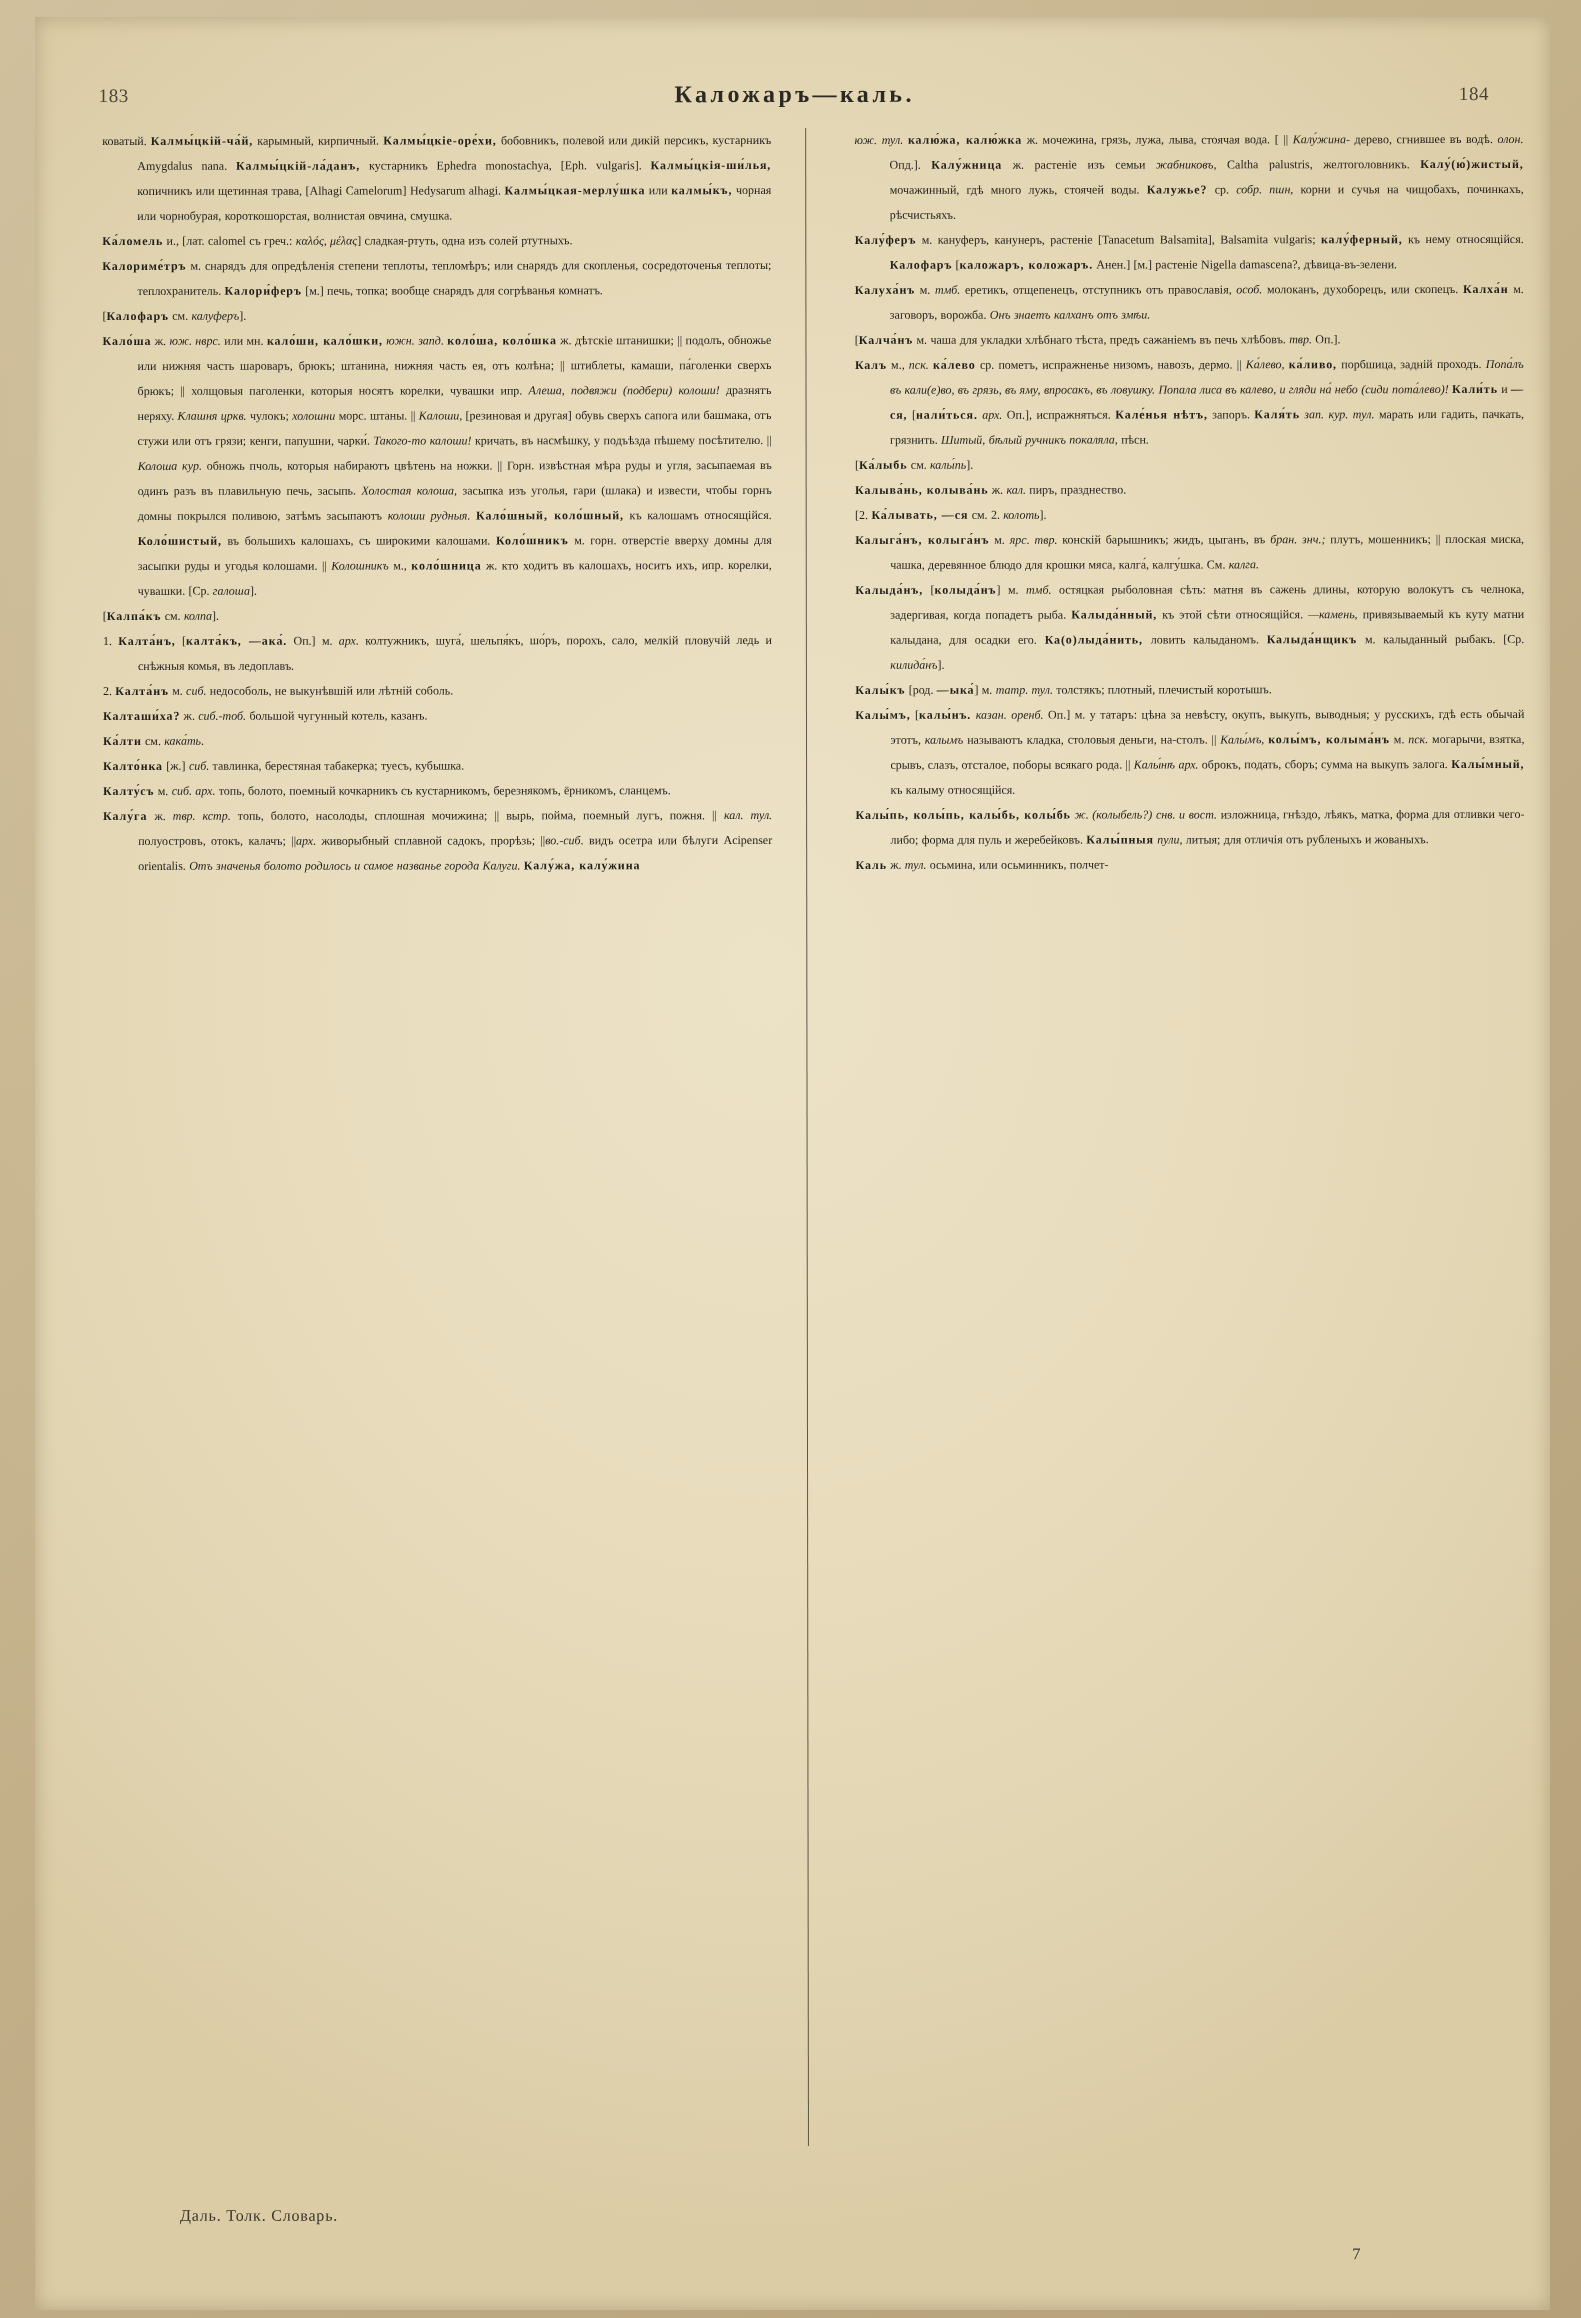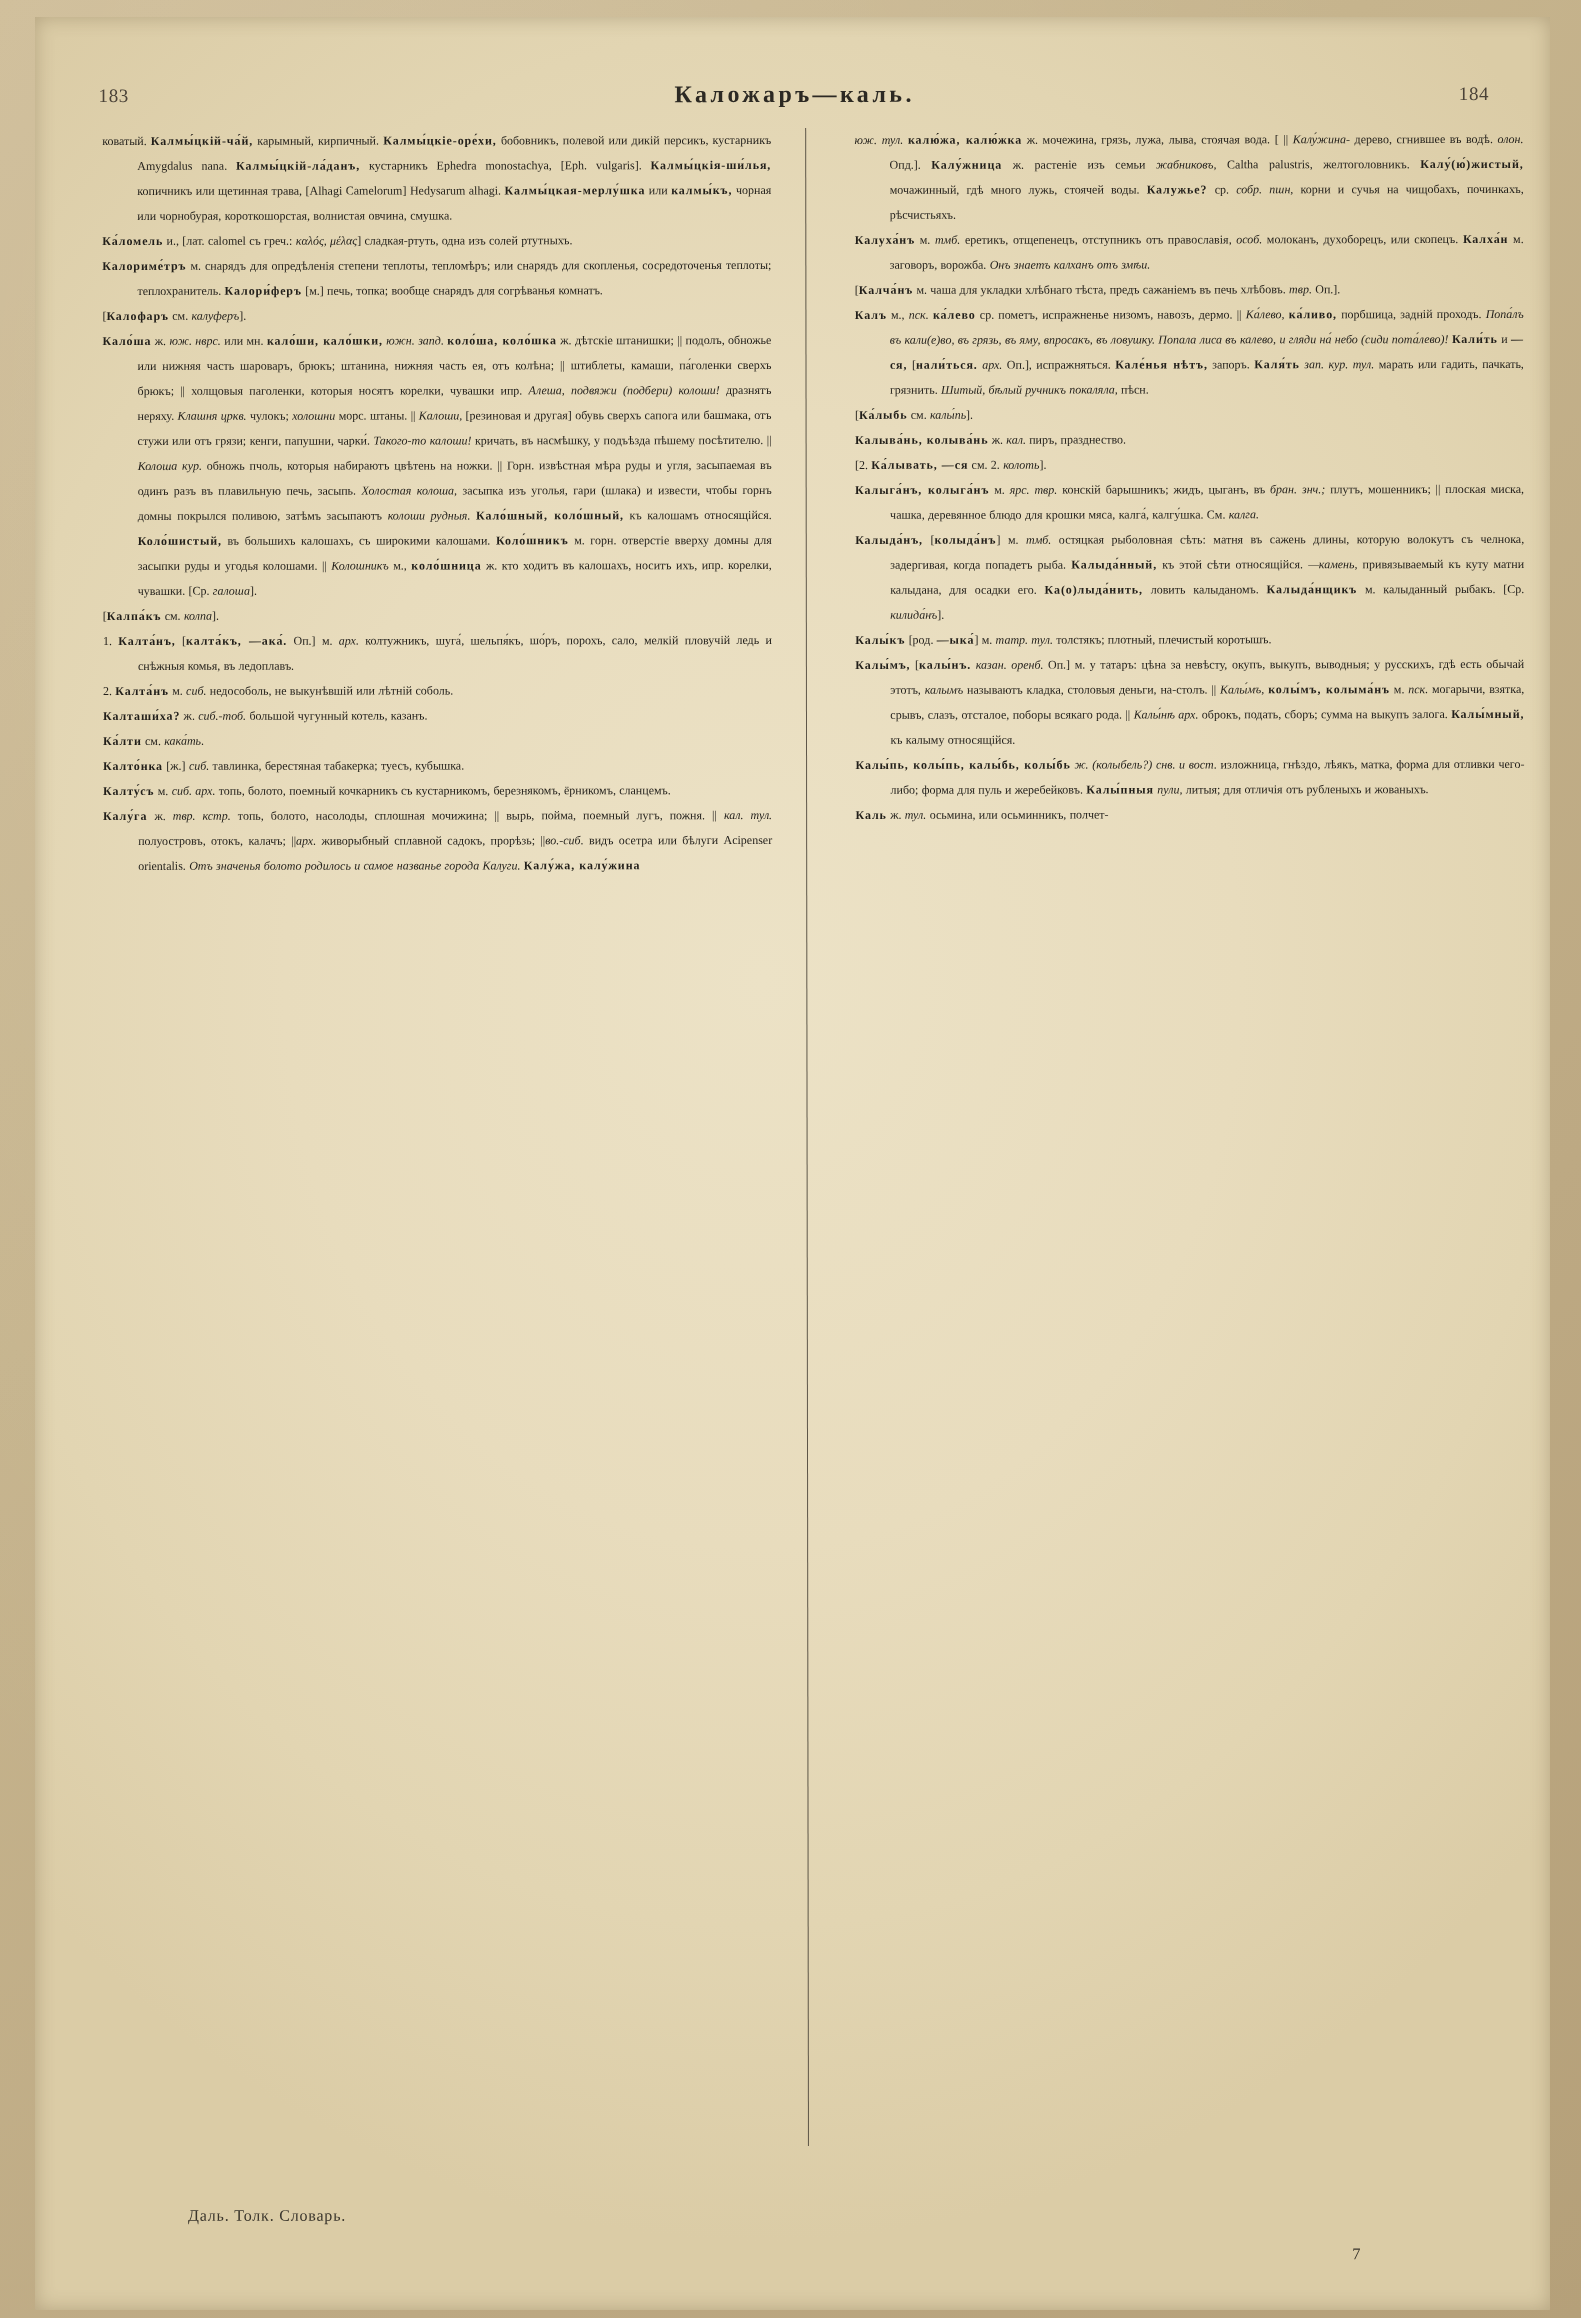--- a/index.html
+++ b/index.html
@@ -141,21 +141,21 @@
     font-weight: bold;
     letter-spacing: 0.9px;
   }
   i, .it {
     font-style: italic;
   }
 
   
   #imprint {
     position: absolute;
-    left: 150px;
+    left: 142px;
     top: 2189px;
     font-size: 16px;
     letter-spacing: 0.8px;
     color: #3a352c;
   }
   #signature {
     position: absolute;
     left: 1314px;
     top: 2228px;
     font-size: 16.4px;
@@ -194,20 +194,21 @@
           <p class="entry">2. <b>Калта́нъ</b> м. <i>сиб.</i> недособоль, не выкунѣвшiй или лѣтнiй соболь.</p>
           <p class="entry"><b>Калташи́ха?</b> ж. <i>сиб.-тоб.</i> большой чугунный котель, казанъ.</p>
           <p class="entry"><b>Ка́лти</b> см. <i>кака́ть</i>.</p>
           <p class="entry"><b>Калто́нка</b> [ж.] <i>сиб.</i> тавлинка, берестяная табакерка; туесъ, кубышка.</p>
           <p class="entry"><b>Калту́съ</b> м. <i>сиб. арх.</i> топь, болото, поемный кочкарникъ съ кустарникомъ, березнякомъ, ёрникомъ, сланцемъ.</p>
           <p class="entry"><b>Калу́га</b> ж. <i>твр. кстр.</i> топь, болото, насолоды, сплошная мочижина; || вырь, пойма, поемный лугъ, пожня. || <i>кал. тул.</i> полуостровъ, отокъ, калачъ; ||<i>арх.</i> живорыбный сплавной садокъ, прорѣзь; ||<i>во.-сиб.</i> видъ осетра или бѣлуги Acipenser orientalis. <i>Отъ значенья <span class="it">болото</span> родилось и самое названье города <span class="it">Калуги.</span></i> <b>Калу́жа, калу́жина</b></p>
         </div>
       <div id="col-rule"></div>
       <div class="column" id="col-right">
           <p class="entry"><i>юж. тул.</i> <b>калю́жа, калю́жка</b> ж. мочежина, грязь, лужа, лыва, стоячая вода. [ || <i>Калу́жина-</i> дерево, сгнившее въ водѣ. <i>олон.</i> Опд.]. <b>Калу́жница</b> ж. растенiе изъ семьи <i>жабниковъ,</i> Caltha palustris, желтоголовникъ. <b>Калу́(ю́)жистый,</b> мочажинный, гдѣ много лужь, стоячей воды. <b>Калужье?</b> ср. <i>собр. пшн,</i> корни и сучья на чищобахъ, починкахъ, рѣсчистьяхъ.</p>
+          <p class="entry"><b>Калу́феръ</b> м. кануферъ, канунеръ, растенiе [Tanacetum Balsamita], Balsamita vulgaris; <b>калу́ферный,</b> къ нему относящiйся. <b>Калофаръ</b> [<b>каложаръ, коложаръ.</b> Анен.] [м.] растенiе Nigella damascena?, дѣвица-въ-зелени.</p>
           <p class="entry"><b>Калуха́нъ</b> м. <i>тмб.</i> еретикъ, отщепенецъ, отступникъ отъ православiя, <i>особ.</i> молоканъ, духоборецъ, или скопецъ. <b>Калха́н</b> м. заговоръ, ворожба. <i>Онъ знаетъ калханъ отъ змѣи.</i></p>
           <p class="entry">[<b>Калча́нъ</b> м. чаша для укладки хлѣбнаго тѣста, предъ сажанiемъ въ печь хлѣбовъ. <i>твр.</i> Оп.].</p>
           <p class="entry"><b>Калъ</b> м., <i>пск.</i> <b>ка́лево</b> ср. пометъ, испражненье низомъ, навозъ, дермо. || <i>Ка́лево,</i> <b>ка́ливо,</b> порбшица, заднiй проходъ. <i>Попа́лъ въ кали(е)во, въ грязь, въ яму, впросакъ, въ ловушку. Попала лиса въ калево, и гляди на́ небо (сиди пота́лево)!</i> <b>Кали́ть</b> и <b>—ся,</b> [<b>нали́ться.</b> <i>арх.</i> Оп.], испражняться. <b>Кале́нья нѣтъ,</b> запоръ. <b>Каля́ть</b> <i>зап. кур. тул.</i> марать или гадить, пачкать, грязнить. <i>Шитый, бѣлый ручникъ покаляла,</i> пѣсн.</p>
           <p class="entry">[<b>Ка́лыбь</b> см. <i>калы́пь</i>].</p>
           <p class="entry"><b>Калыва́нь, колыва́нь</b> ж. <i>кал.</i> пиръ, празднество.</p>
           <p class="entry">[2. <b>Ка́лывать, —ся</b> см. 2. <i>колоть</i>].</p>
           <p class="entry"><b>Калыга́нъ, колыга́нъ</b> м. <i>ярс. твр.</i> конскiй барышникъ; жидъ, цыганъ, въ <i>бран. знч.;</i> плутъ, мошенникъ; || плоская миска, чашка, деревянное блюдо для крошки мяса, калга́, калгу́шка. См. <i>калга.</i></p>
           <p class="entry"><b>Калыда́нъ,</b> [<b>колыда́нъ</b>] м. <i>тмб.</i> остяцкая рыболовная сѣть: матня въ сажень длины, которую волокутъ съ челнока, задергивая, когда попадетъ рыба. <b>Калыда́нный,</b> къ этой сѣти относящiйся. <i>—камень,</i> привязываемый къ куту матни калыдана, для осадки его. <b>Ка(о)лыда́нить,</b> ловить калыданомъ. <b>Калыда́нщикъ</b> м. калыданный рыбакъ. [Ср. <i>килида́нъ</i>].</p>
           <p class="entry"><b>Калы́къ</b> [род. <b>—ыка́</b>] м. <i>татр. тул.</i> толстякъ; плотный, плечистый коротышъ.</p>
           <p class="entry"><b>Калы́мъ,</b> [<b>калы́нъ.</b> <i>казан. оренб.</i> Оп.] м. у татаръ: цѣна за невѣсту, окупъ, выкупъ, выводныя; у русскихъ, гдѣ есть обычай этотъ, <i>калымъ</i> называютъ кладка, столовыя деньги, на-столъ. || <i>Калы́мъ,</i> <b>колы́мъ, колыма́нъ</b> м. <i>пск.</i> могарычи, взятка, срывъ, слазъ, отсталое, поборы всякаго рода. || <i>Калы́нѣ</i> <i>арх.</i> оброкъ, подать, сборъ; сумма на выкупъ залога. <b>Калы́мный,</b> къ калыму относящiйся.</p>

